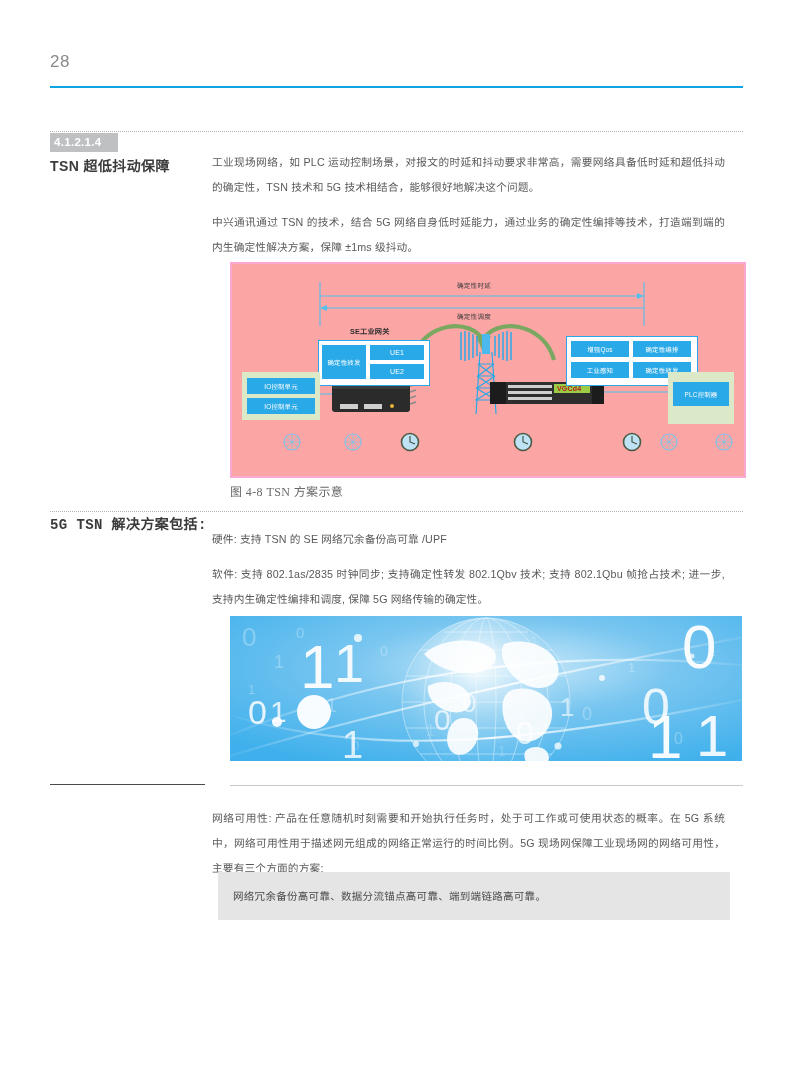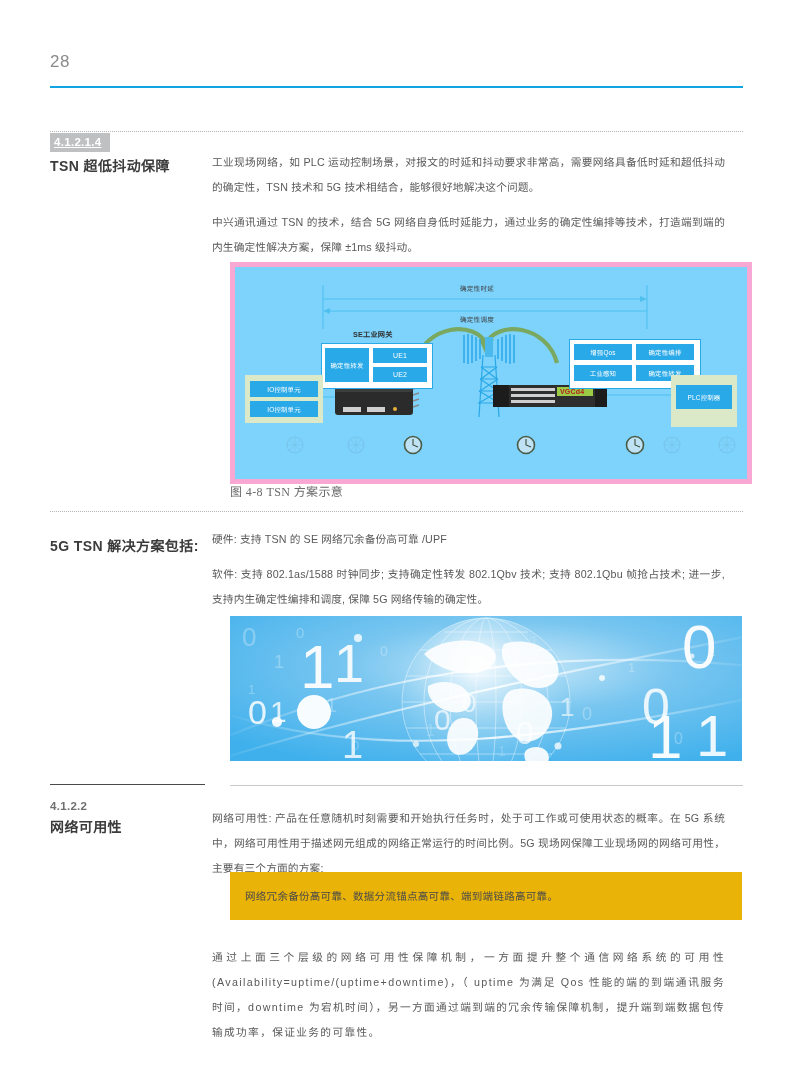--- a/index.html
+++ b/index.html
@@ -57,22 +57,21 @@
     font-size: 11.5px;
     font-weight: bold;
     color: #6f6f6f;
     letter-spacing: .3px;
     line-height: 17px;
   }
   .sec-num.hl {
     background: #bfc0c2;
     color: #ffffff;
     display: inline-block;
-    padding: 1px 9px 1px 4px;
-    text-decoration: underline;
+    padding: 1px 17px 1px 4px;
   }
   .sec-title {
     font-size: 14px;
     font-weight: bold;
     color: #3b3b3b;
     line-height: 20px;
     margin-top: 4px;
     letter-spacing: .4px;
   }
 
@@ -104,42 +103,42 @@
     border-top: 1px solid #c9c9c9;
   }
 
   
   .figure-box {
     position: absolute;
     left: 230px;
     top: 262px;
     width: 512px;
     height: 212px;
-    border: 5px solid #f9a8d4;
-    background: #7dd3fc;
+    border: 2px solid #f9a8d4;
+    background: #fca5a5;
     overflow: hidden;
   }
   .fig-caption {
     position: absolute;
     left: 230px;
     top: 482px;
     font-size: 12px;
     color: #6a6a6a;
     letter-spacing: .4px;
     font-family: Liberation Serif, serif;
   }
 
   
   .callout {
     position: absolute;
-    left: 230px;
+    left: 218px;
     top: 872px;
     width: 512px;
     height: 48px;
-    background: #eab308;
+    background: #e5e5e5;
   }
   .callout span {
     position: absolute;
     left: 15px;
     top: 16px;
     font-size: 10.5px;
     color: #4a4a4a;
     letter-spacing: .3px;
   }
 
@@ -309,27 +308,27 @@
     <div class="dtxt" style="left:325px; top:121px; color:#b11f1f; font-weight:bold; font-size:7px;">VGCd4</div>
 
     <div class="dgreen" style="left:436px; top:108px; width:66px; height:52px;"></div>
     <div class="dbox" style="left:441px; top:118px; width:56px; height:24px;">PLC控制器</div>
   </div>
 
   <div class="fig-caption">图 4-8 TSN 方案示意</div>
 
   <div class="rule-dotted" style="left:50px; top:511px; width:693px;"></div>
 
-  <div class="col-label" style="top:536px;">
+  <div class="col-label" style="top:515px;font-family:Liberation Mono, monospace;">
     <div class="sec-title" style="margin-top:0;">5G TSN 解决方案包括:</div>
   </div>
 
   <div class="col-body" style="top:516px;">
     <p class="para">硬件: 支持 TSN 的 SE 网络冗余备份高可靠 /UPF</p>
-    <p class="para">软件: 支持 802.1as/1588 时钟同步; 支持确定性转发 802.1Qbv 技术; 支持 802.1Qbu 帧抢占技术; 进一步, 支持内生确定性编排和调度, 保障 5G 网络传输的确定性。</p>
+    <p class="para">软件: 支持 802.1as/2835 时钟同步; 支持确定性转发 802.1Qbv 技术; 支持 802.1Qbu 帧抢占技术; 进一步, 支持内生确定性编排和调度, 保障 5G 网络传输的确定性。</p>
   </div>
 
   <div class="banner">
     <svg width="512" height="145" viewBox="0 0 512 145">
       <defs>
         <radialGradient id="skyGrad" cx="55%" cy="35%" r="75%">
           <stop offset="0%" stop-color="#cdeaf9"></stop>
           <stop offset="42%" stop-color="#79c6f0"></stop>
           <stop offset="100%" stop-color="#3fb0ec"></stop>
         </radialGradient>
@@ -426,30 +425,23 @@
           <text x="286" y="128" font-size="32" opacity=".7">0</text>
           <text x="330" y="100" font-size="26" opacity=".6">1</text>
         </g>
       </g>
     </svg>
   </div>
 
   <div class="rule-solid-dark" style="left:50px; top:784px; width:155px;"></div>
   <div class="rule-solid-light" style="left:230px; top:785px; width:513px;"></div>
 
-  <div class="col-label" style="top:798px;">
-    <div class="sec-num">4.1.2.2</div>
-    <div class="sec-title" style="margin-top:2px;">网络可用性</div>
-  </div>
 
   <div class="col-body" style="top:795px;">
     <p class="para">网络可用性: 产品在任意随机时刻需要和开始执行任务时，处于可工作或可使用状态的概率。在 5G 系统中，网络可用性用于描述网元组成的网络正常运行的时间比例。5G 现场网保障工业现场网的网络可用性，主要有三个方面的方案:</p>
   </div>
 
   <div class="callout">
     <span>网络冗余备份高可靠、数据分流锚点高可靠、端到端链路高可靠。</span>
   </div>
 
-  <div class="col-body" style="top:934px;">
-    <p class="para spread">通过上面三个层级的网络可用性保障机制，一方面提升整个通信网络系统的可用性 (Availability=uptime/(uptime+downtime)，（ uptime 为满足 Qos 性能的端的到端通讯服务时间，downtime 为宕机时间），另一方面通过端到端的冗余传输保障机制，提升端到端数据包传输成功率，保证业务的可靠性。</p>
-  </div>
 
 </div>
 
 </body></html>

